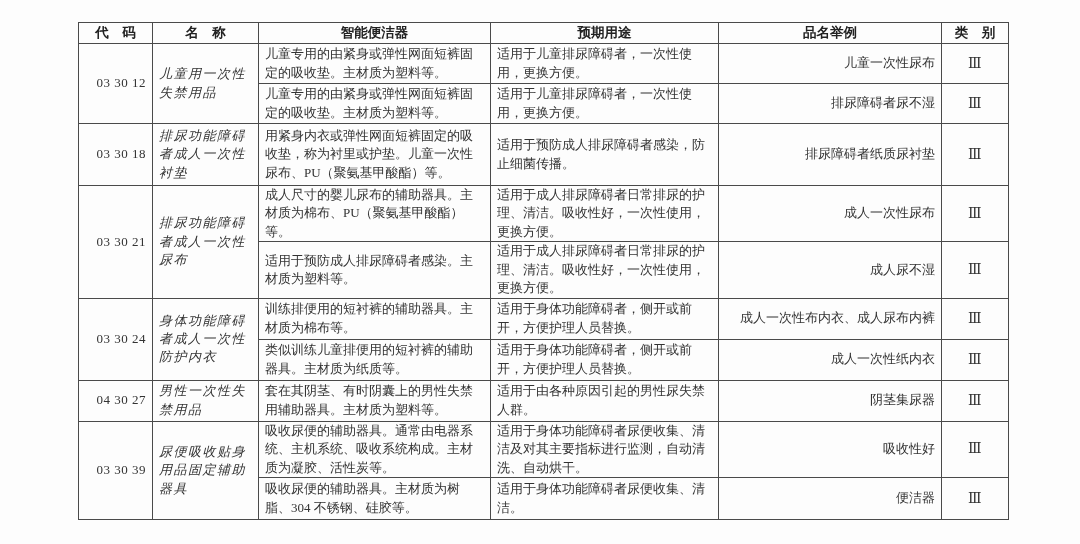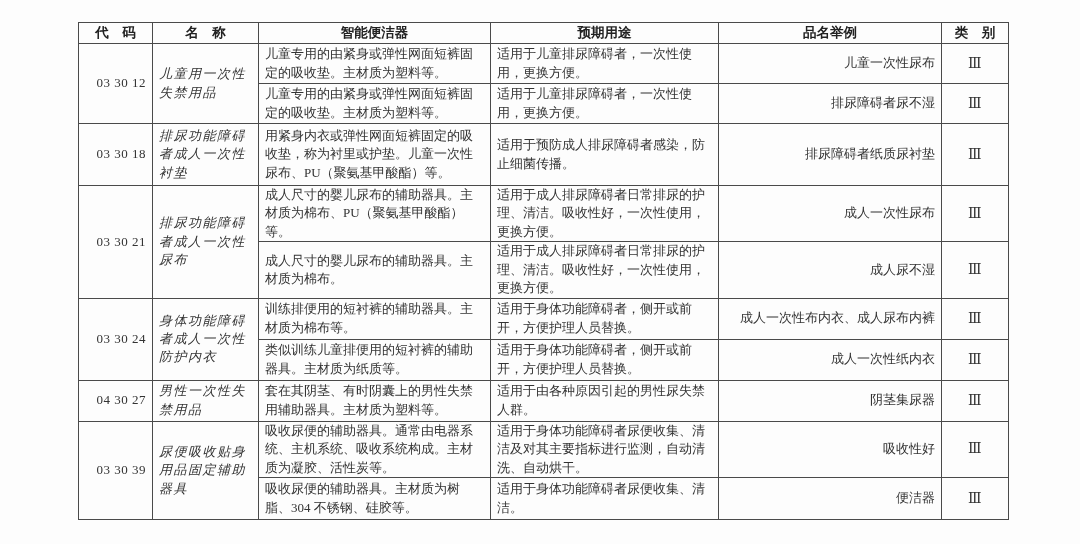--- a/index.html
+++ b/index.html
@@ -137,21 +137,21 @@
 
       <tr class="h57">
         <td class="code-cell" rowspan="2">03 30 21</td>
         <td class="name-cell" rowspan="2">排尿功能障碍者成人一次性尿布</td>
         <td class="desc-cell">成人尺寸的婴儿尿布的辅助器具。主材质为棉布、PU（聚氨基甲酸酯）等。</td>
         <td class="use-cell">适用于成人排尿障碍者日常排尿的护理、清洁。吸收性好，一次性使用，更换方便。</td>
         <td class="example-cell">成人一次性尿布</td>
         <td class="class-cell">Ⅲ</td>
       </tr>
       <tr class="h57">
-        <td class="desc-cell">成人尺寸的婴儿尿布的辅助器具。主材质为棉布。</td>
+        <td class="desc-cell">适用于预防成人排尿障碍者感染。主材质为塑料等。</td>
         <td class="use-cell">适用于成人排尿障碍者日常排尿的护理、清洁。吸收性好，一次性使用，更换方便。</td>
         <td class="example-cell">成人尿不湿</td>
         <td class="class-cell">Ⅲ</td>
       </tr>
 
       <tr class="h43">
         <td class="code-cell" rowspan="2">03 30 24</td>
         <td class="name-cell" rowspan="2">身体功能障碍者成人一次性防护内衣</td>
         <td class="desc-cell">训练排便用的短衬裤的辅助器具。主材质为棉布等。</td>
         <td class="use-cell">适用于身体功能障碍者，侧开或前开，方便护理人员替换。</td>

